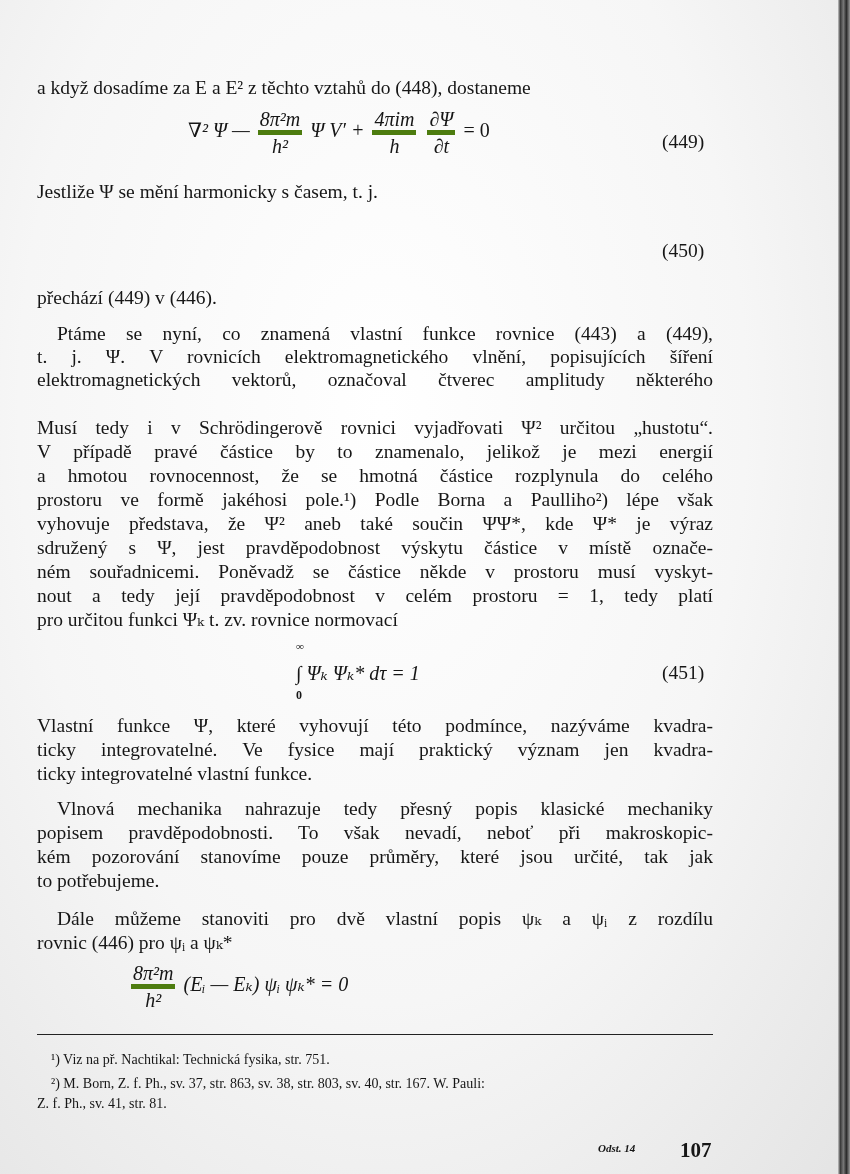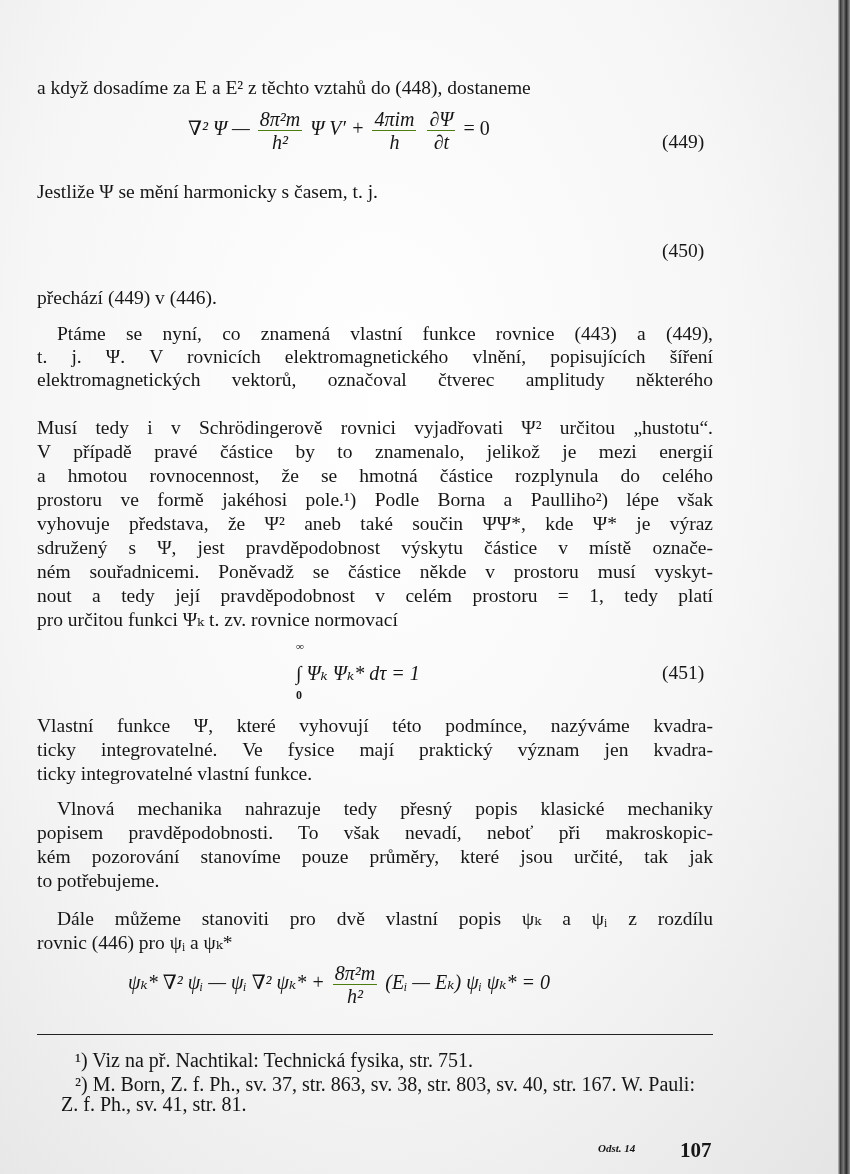--- a/index.html
+++ b/index.html
@@ -18,24 +18,24 @@
     position: absolute; left: 37px; width: 676px;
     font-size: 19.5px; line-height: 24px; white-space: nowrap;
     text-align: justify; text-align-last: justify;
   }
   .line.last { text-align-last: left; }
   .line.indent { padding-left: 20px; width: 656px; }
   .math { font-style: italic; }
   .eq { position: absolute; font-size: 20px; white-space: nowrap; }
   .eqnum { position: absolute; left: 662px; font-size: 19.5px; }
   .frac { display: inline-block; vertical-align: middle; text-align: center; margin: 0 3px; }
-  .frac .num { display: block; border-bottom: 1px solid #4d7c0f; padding: 0 2px; line-height: 22px; }
+  .frac .num { display: block; border-bottom: 5px solid #4d7c0f; padding: 0 2px; line-height: 22px; }
   .frac .den { display: block; line-height: 22px; }
   .rule { position: absolute; left: 37px; top: 1034px; width: 676px; height: 0; border-top: 1.3px solid #222; }
-  .fn { position: absolute; left: 37px; width: 676px; font-size: 20px; line-height: 20px; white-space: nowrap; margin-left: 24px; }
+  .fn { position: absolute; left: 37px; width: 676px; font-size: 14px; line-height: 20px; white-space: nowrap; }
   .fn.indent { padding-left: 14px; }
   .folio { position: absolute; top: 1138px; font-size: 20px; }
   .section { left: 598px; font-style: italic; font-weight: bold; font-size: 11px; top: 1142px; text-align: center; }
   .pageno { left: 680px; font-weight: bold; font-size: 21px; }
 </style>
 </head>
 <body>
 
 <div class="page">
 
@@ -90,21 +90,20 @@
 
   <div class="line indent" style="top:797px;">Vlnová mechanika nahrazuje tedy přesný popis klasické mechaniky</div>
   <div class="line" style="top:845px;">kém pozorování stanovíme pouze průměry, které jsou určité, tak jak</div>
   <div class="line" style="top:821px;">popisem pravděpodobnosti. To však nevadí, neboť při makroskopic-</div>
   <div class="line last" style="top:869px;">to potřebujeme.</div>
 
   <div class="line indent" style="top:907px;">Dále můžeme stanoviti pro dvě vlastní popis ψₖ a ψᵢ z rozdílu</div>
   <div class="line last" style="top:931px;">rovnic (446) pro ψᵢ a ψₖ*</div>
 
   <div class="eq" style="left:128px; top:962px;">
-    <span class="math">ψₖ* ∇² ψᵢ — ψᵢ ∇² ψₖ* +</span>
     <span class="frac">
       <span class="num math">8π²m</span>
       <span class="den math">h²</span>
     </span>
     <span class="math">(Eᵢ — Eₖ) ψᵢ ψₖ* = 0</span>
   </div>
 
   <div class="rule"></div>
 
   <div class="fn indent" style="top:1050px;">¹) Viz na př. Nachtikal: Technická fysika, str. 751.</div>

